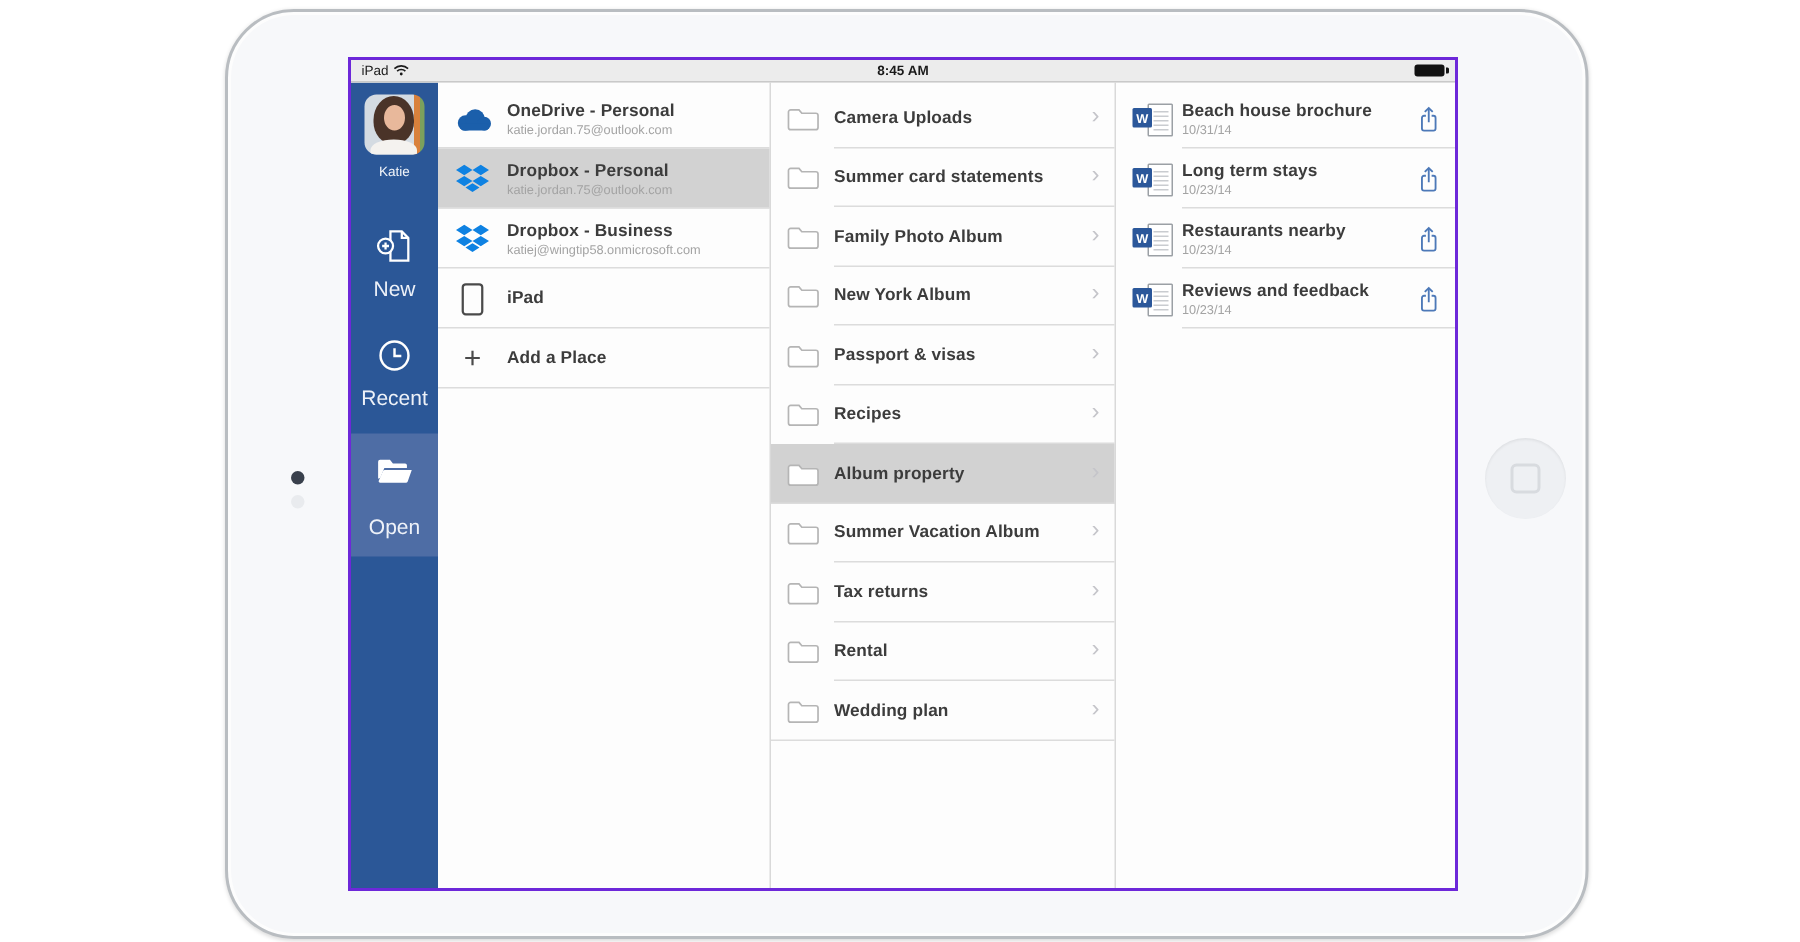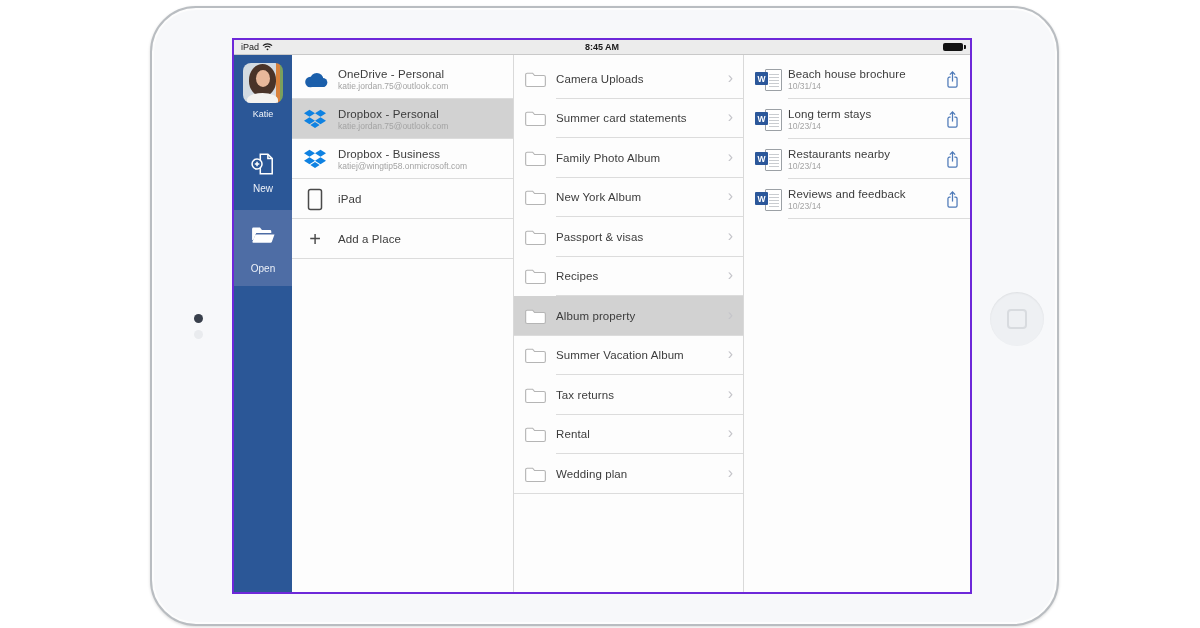--- a/index.html
+++ b/index.html
@@ -30,33 +30,33 @@
   .main{flex:1;display:flex;min-height:0;}
   
   .sidebar{width:58px;flex:0 0 58px;background:#2b5797;display:flex;flex-direction:column;align-items:center;}
   .avatar{margin-top:8px;width:40px;height:40px;border-radius:8px;position:relative;overflow:hidden;
           background:linear-gradient(90deg,#d4dbe2 0 82%,#d9813c 82% 92%,#7ba05c 92% 100%);}
   .avatar .hair{position:absolute;left:6px;top:1px;width:27px;height:32px;background:#4a3328;border-radius:50% 50% 46% 46%;}
   .avatar .face{position:absolute;left:13px;top:7px;width:14px;height:17px;background:#e8b89b;border-radius:50%;}
   .avatar .shirt{position:absolute;left:4px;bottom:-4px;width:31px;height:14px;background:#f4f2ef;border-radius:50% 50% 0 0;}
   .sb-username{margin-top:6px;font-size:9px;color:#f2f5fa;}
   .nav-item{width:100%;display:flex;flex-direction:column;align-items:center;gap:4px;
-            padding:10px 0 8px;font-size:10px;color:#edf1f8;cursor:default;}
+            padding:10px 0 8px;font-size:14px;color:#edf1f8;cursor:default;}
   .nav-item.first{margin-top:22px;}
   .nav-item.selected{background:#4e6da5;padding:14px 0 12px;margin-top:8px;gap:16px;}
   .nav-item:not(.selected):not(.first){margin-top:6px;}
   
   .panel{background:#fdfdfd;padding-top:4px;box-sizing:border-box;}
   .panel-places{width:221px;flex:0 0 221px;}
   .panel-folders{width:230px;flex:0 0 230px;border-left:1px solid #d9d9d9;}
   .panel-docs{flex:1;border-left:1px solid #d9d9d9;}
   .row{position:relative;display:flex;align-items:center;}
   .row::after{content:'';position:absolute;left:0;right:0;bottom:0;height:1px;background:#dcdcdc;}
   .row.selected{background:#d2d2d2;}
-  .title{font-size:11.5px;font-weight:400;color:#3c3c3c;letter-spacing:.1px;}
+  .title{font-size:11.5px;font-weight:700;color:#3c3c3c;letter-spacing:.1px;}
   .sub{font-size:8.5px;color:#a3a3a3;margin-top:1px;}
   
   .place-row{height:40px;}
   .picon{width:46px;flex:0 0 46px;display:flex;justify-content:center;align-items:center;}
   .ptext{display:flex;flex-direction:column;min-width:0;}
   .plus-glyph{font-size:20px;font-weight:300;color:#4a4a4a;line-height:1;}
   
   .folder-row{height:39.5px;padding:0 10px;}
   .folder-row::after{left:42px;}
   .folder-row:last-child::after{left:0;}
@@ -116,20 +116,29 @@
               <svg width="26" height="26" viewBox="0 0 24 24">
                   <path d="M9.5 3 H16.5 L20.5 7 V21 H9.5 Z" fill="none" stroke="#fff" stroke-width="1.4"></path>
                   <path d="M16.5 3 V7 H20.5" fill="none" stroke="#fff" stroke-width="1.4"></path>
                   <circle cx="6.5" cy="12" r="4.6" fill="#2b5797" stroke="#fff" stroke-width="1.4"></circle>
                   <path d="M6.5 9.9 V14.1 M4.4 12 H8.6" stroke="#fff" stroke-width="1.4"></path>
                 </svg>
             </span>
             <span>New</span>
           </div>
 
+          <div class="nav-item">
+            <span>
+              <svg width="26" height="26" viewBox="0 0 24 24">
+                  <circle cx="12" cy="12" r="8.6" fill="none" stroke="#fff" stroke-width="1.5"></circle>
+                  <path d="M12 7.6 V12.3 H16.2" fill="none" stroke="#fff" stroke-width="1.5"></path>
+                </svg>
+            </span>
+            <span>Recent</span>
+          </div>
 
           <div class="nav-item selected">
             <span>
               <svg width="27" height="21" viewBox="0 0 26 20">
                   <path d="M2 15.5 V4.6 A1.3 1.3 0 0 1 3.3 3.3 H9.6 L11.5 5.6 H19.3 A1.2 1.2 0 0 1 20.5 6.8 V8.6 H6 L3.4 14.8 Z" fill="#fff"></path>
                   <path d="M6.3 9.9 H23.6 L21 17.2 A1.3 1.3 0 0 1 19.8 18 H3.2 A.9 .9 0 0 1 2.4 16.8 L5 10.8 A1.4 1.4 0 0 1 6.3 9.9 Z" fill="#fff"></path>
                 </svg>
             </span>
             <span>Open</span>
           </div>

